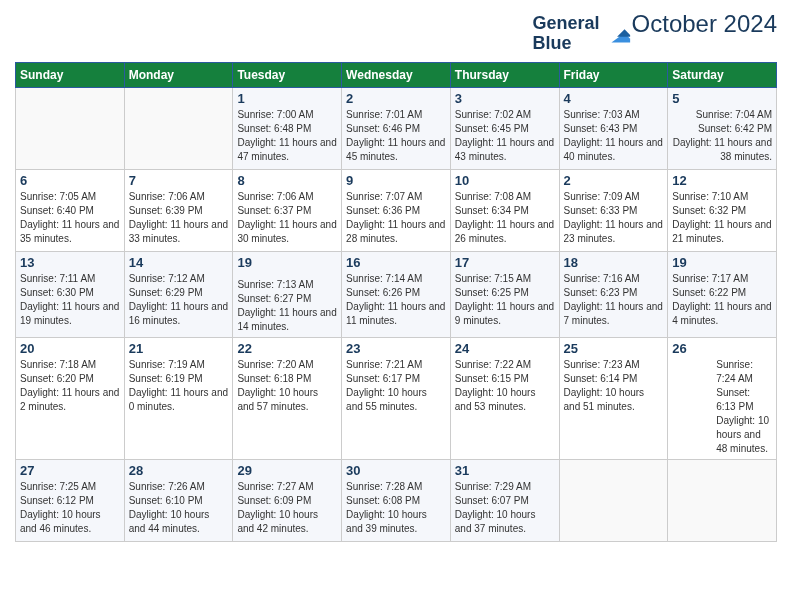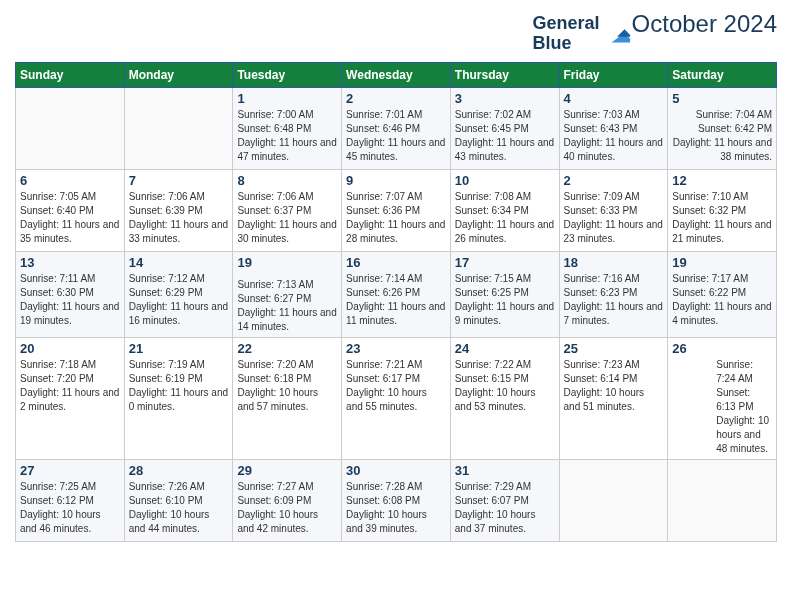--- a/index.html
+++ b/index.html
@@ -244,21 +244,21 @@
           <div class="day-num">19</div>
           <div class="day-info" style="white-space: pre-line;">Sunrise: 7:17 AM
 Sunset: 6:22 PM
 Daylight: 11 hours and 4 minutes.</div>
         </td>
       </tr>
       <tr>
         <td>
           <div class="day-num">20</div>
           <div class="day-info" style="white-space: pre-line;">Sunrise: 7:18 AM
-Sunset: 7:20 PM
+Sunset: 6:20 PM
 Daylight: 11 hours and 2 minutes.</div>
         </td>
         <td>
           <div class="day-num">21</div>
           <div class="day-info" style="white-space: pre-line;">Sunrise: 7:19 AM
 Sunset: 6:19 PM
 Daylight: 11 hours and 0 minutes.</div>
         </td>
         <td>
           <div class="day-num">22</div>

